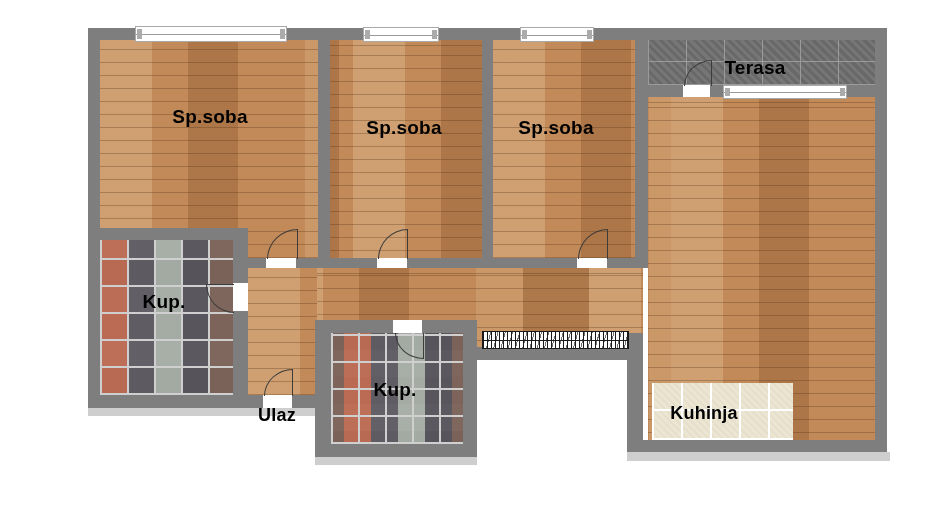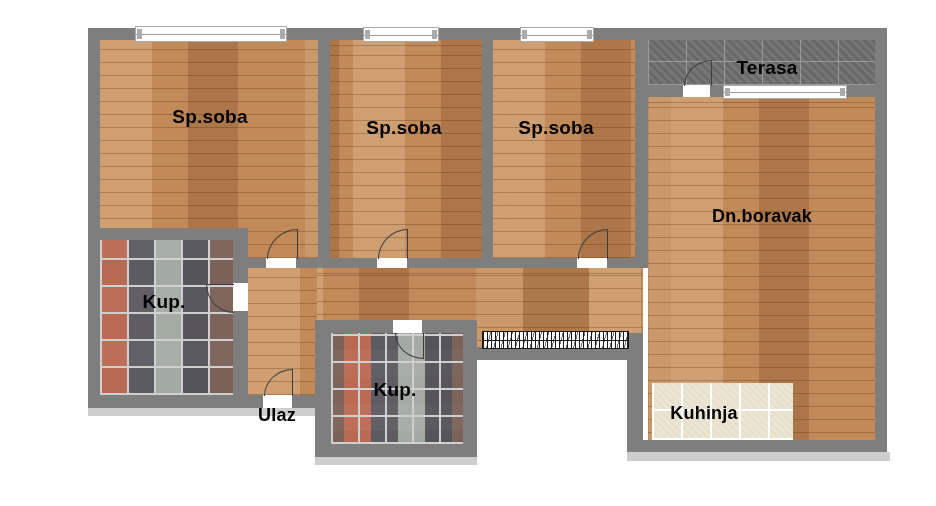--- a/index.html
+++ b/index.html
@@ -144,20 +144,19 @@
   <div class="door b" style="left:206px;top:284px;width:27px;height:27px;"></div>
   <div class="door c" style="left:395px;top:333px;width:27px;height:25px;"></div>
 
   <div class="radiator" style="left:482px;top:331px;width:145px;height:16px;">
       <i></i>
     </div>
 
   <div class="lbl big" style="left:210px;top:117px;">Sp.soba</div>
   <div class="lbl big" style="left:404px;top:128px;">Sp.soba</div>
   <div class="lbl big" style="left:556px;top:128px;">Sp.soba</div>
-  <div class="lbl big" style="left:755px;top:68px;margin-left:12px;">Terasa</div>
-  <div class="lbl" style="left:762px;top:216px;">Dn.boravak</div>
+  <div class="lbl big" style="left:755px;top:68px;">Terasa</div>
   <div class="lbl big" style="left:164px;top:302px;">Kup.</div>
   <div class="lbl big" style="left:395px;top:390px;">Kup.</div>
   <div class="lbl" style="left:277px;top:415px;">Ulaz</div>
   <div class="lbl" style="left:704px;top:413px;">Kuhinja</div>
 
 </div>
 
 </body></html>

